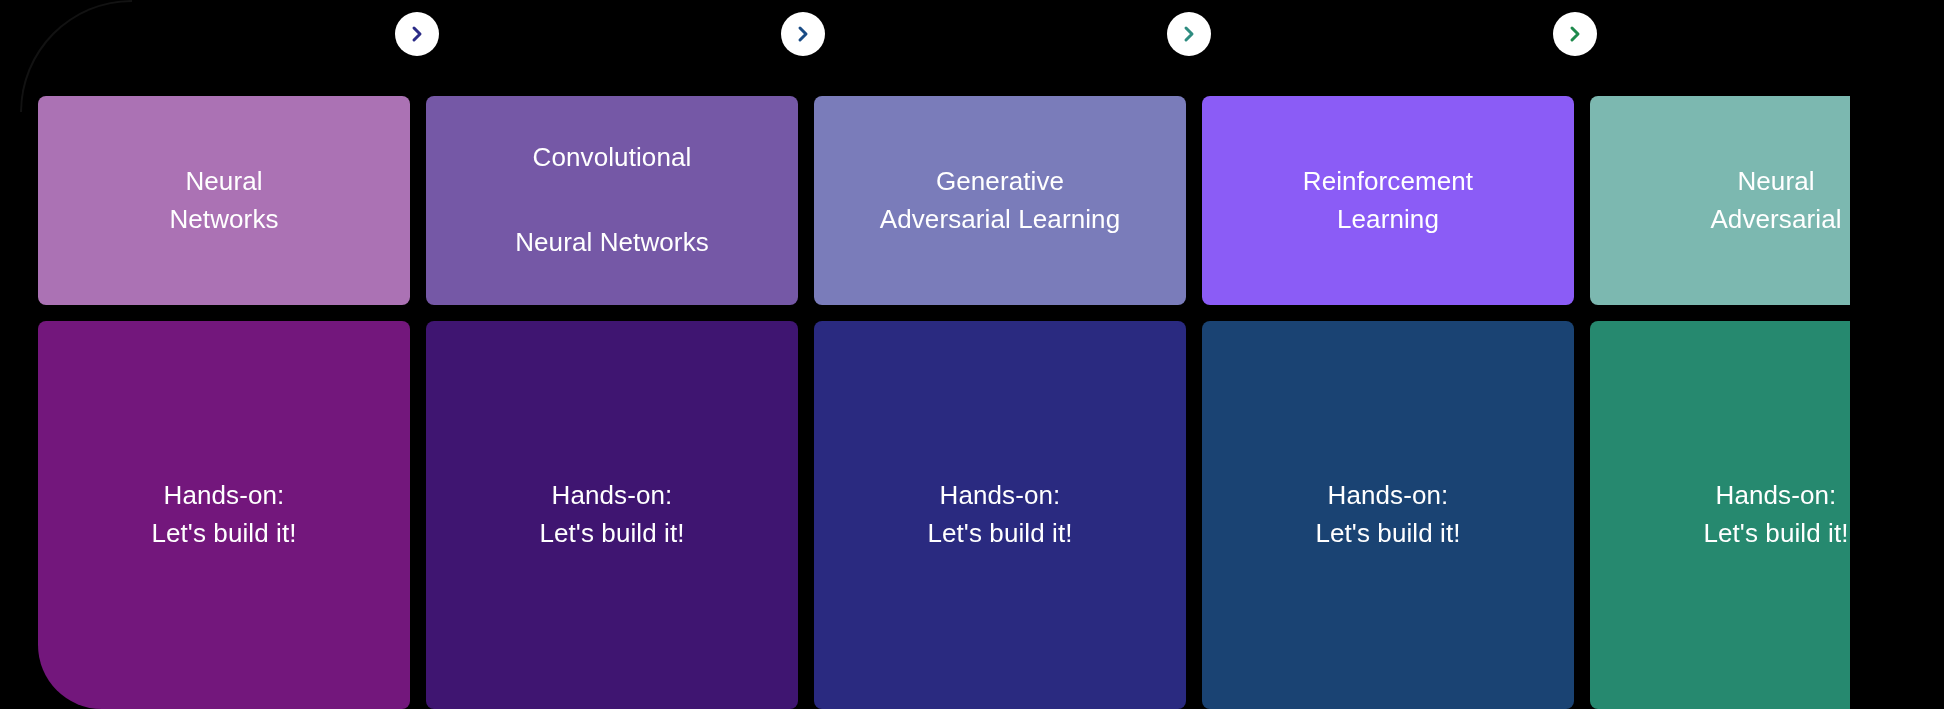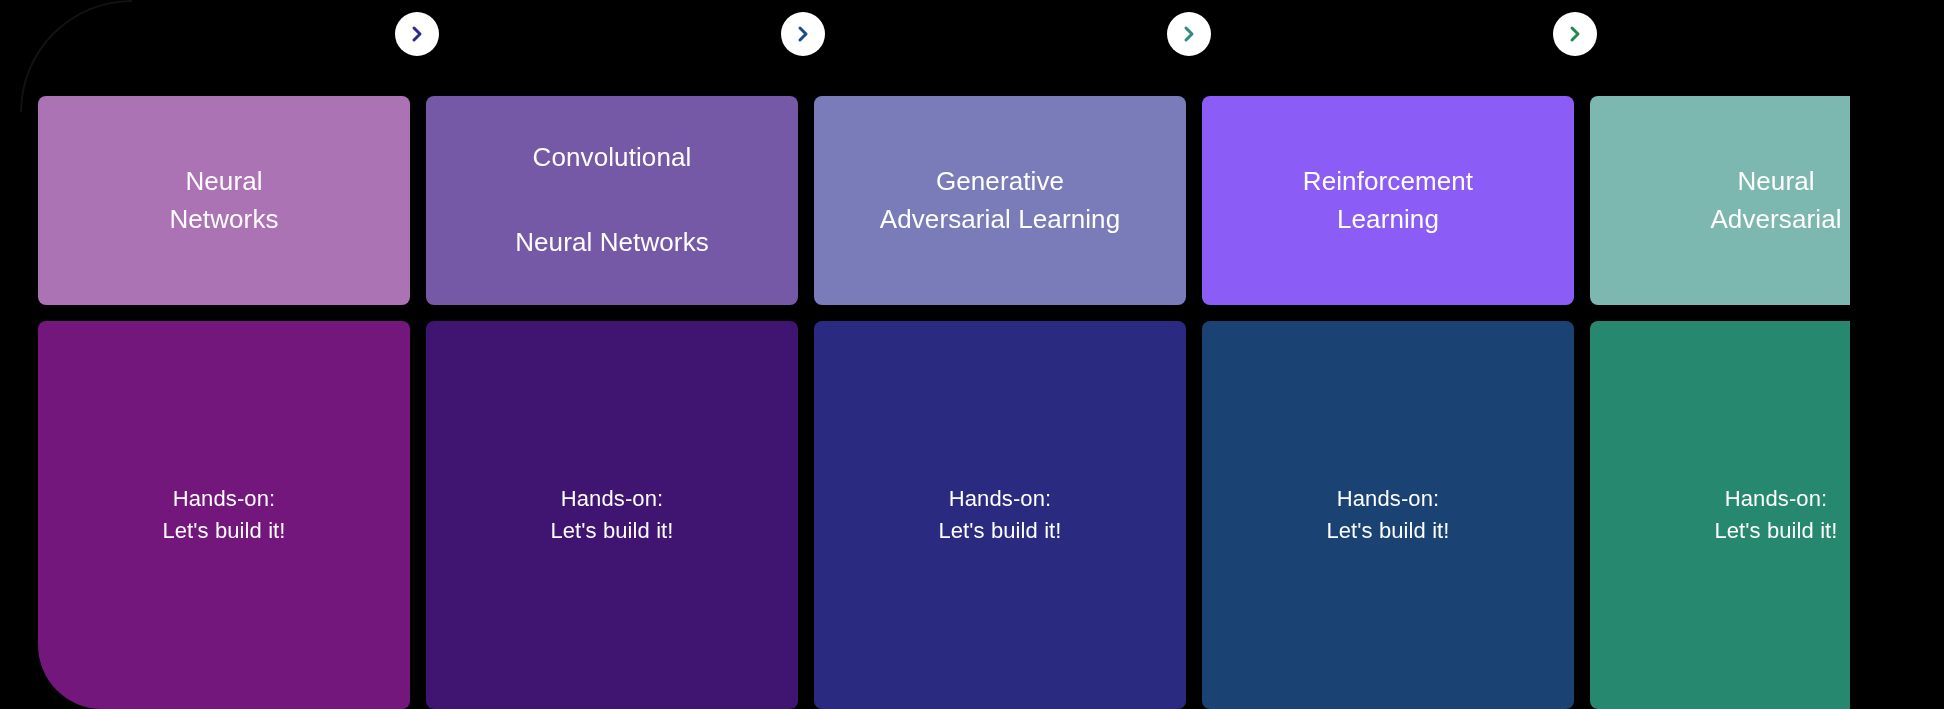--- a/index.html
+++ b/index.html
@@ -108,21 +108,21 @@
   .card-topic {
     height: 209px;
     font-size: 26px;
     line-height: 1.45;
     font-weight: 400;
     letter-spacing: 0.1px;
   }
 
   .card-lab {
     height: 388px;
-    font-size: 22px;
+    font-size: 26px;
     line-height: 1.45;
     font-weight: 400;
     letter-spacing: 0.1px;
     border-radius: 8px;
   }
   
   .row-bottom .card-lab:first-child {
     border-bottom-left-radius: 64px;
   }
 

